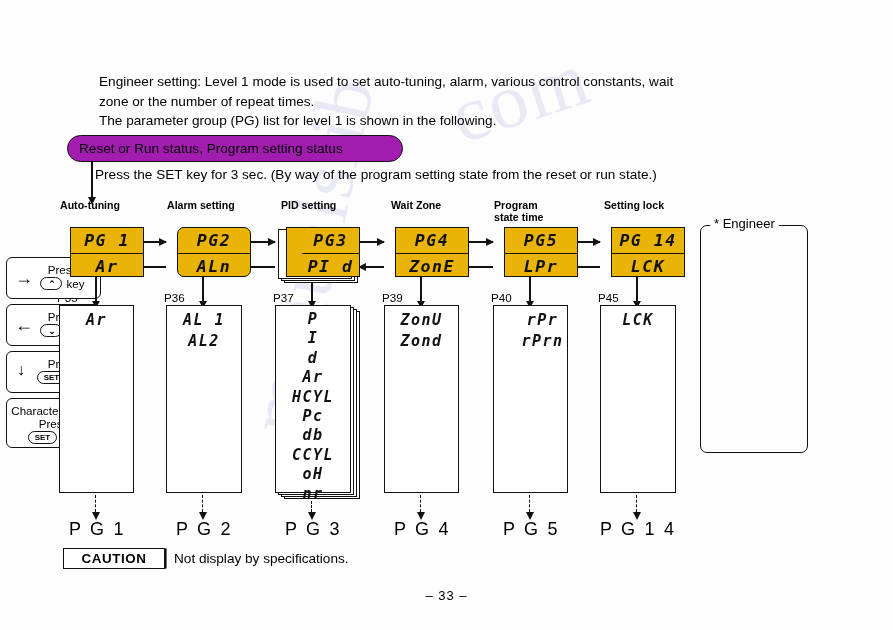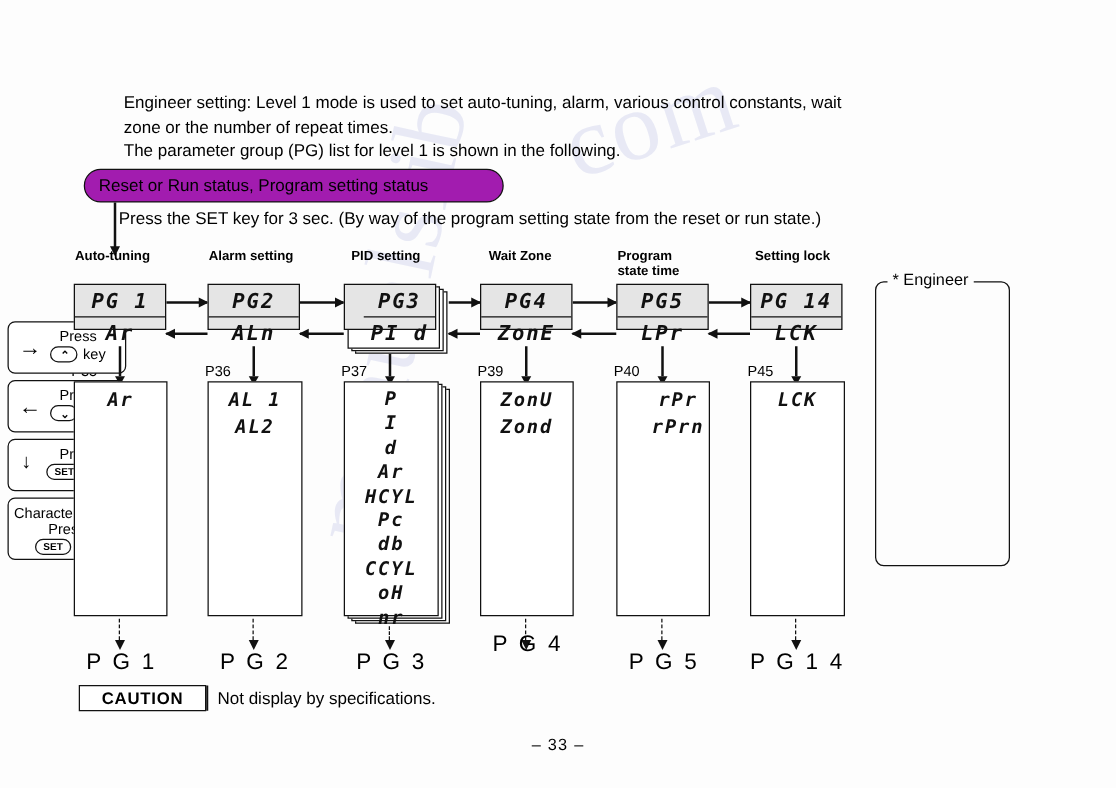--- a/index.html
+++ b/index.html
@@ -122,25 +122,26 @@
     font-family: "DejaVu Sans Mono", monospace;
     font-style: italic;
     font-weight: bold;
     letter-spacing: 1.5px;
     color: #111;
   }
 
   .pgbox {
     position: absolute;
     width: 74px;
-    height: 37px;
+    height: 50px;
     border: 1.7px solid #111;
-    background: #e5e5e5;
+    background: #eab308;
     box-sizing: border-box;
     z-index: 3;
+    margin-left: 11px;
   }
   .pgbox .row {
     height: 24px;
     display: flex;
     align-items: center;
     justify-content: center;
     font-size: 16.5px;
   }
   .pgbox .row.top { border-bottom: 1.6px solid #111; height: 25px; }
 
@@ -394,21 +395,21 @@
   </div>
   <div class="col-head" style="left:604px; top:199px;">
     <div>Setting lock</div>
   </div>
 
   <div class="pgbox" style="left:59px; top:227px;">
     <div class="row top lcd">PG 1</div>
     <div class="row lcd">Ar</div>
   </div>
 
-  <div class="pgbox" style="left:166px; top:227px;">
+  <div class="pgbox" style="left:166px; top:227px;border-radius:7px;">
     <div class="row top lcd">PG2</div>
     <div class="row lcd">ALn</div>
   </div>
 
   <div class="stack" style="left:284px; top:233px; width:74px; height:50px; z-index:0;"></div>
   <div class="stack" style="left:281px; top:231px; width:74px; height:50px; z-index:1;"></div>
   <div class="stack" style="left:278px; top:229px; width:74px; height:50px; z-index:2;"></div>
   <div class="pgbox" style="left:275px; top:227px;padding-left:15px;">
     <div class="row top lcd">PG3</div>
     <div class="row lcd">PI d</div>
@@ -497,21 +498,21 @@
   <div class="dash" style="left:95px; top:495px; height:17px;"></div>
   <div class="dash" style="left:202px; top:495px; height:17px;"></div>
   <div class="dash" style="left:311px; top:501px; height:11px;"></div>
   <div class="dash" style="left:420px; top:495px; height:17px;"></div>
   <div class="dash" style="left:529px; top:495px; height:17px;"></div>
   <div class="dash" style="left:636px; top:495px; height:17px;"></div>
 
   <div class="pglabel" style="left:69px; top:519px;">P G 1</div>
   <div class="pglabel" style="left:176px; top:519px;">P G 2</div>
   <div class="pglabel" style="left:285px; top:519px;">P G 3</div>
-  <div class="pglabel" style="left:394px; top:505px;">P G 4</div>
+  <div class="pglabel" style="left:394px; top:519px;">P G 4</div>
   <div class="pglabel" style="left:503px; top:519px;">P G 5</div>
   <div class="pglabel" style="left:600px; top:519px;">P G 1 4</div>
 
   <div class="caution-box">
     <span>CAUTION</span>
   </div>
   <div class="caution-text">Not display by specifications.</div>
 
   <div class="page-num">– 33 –</div>
 

